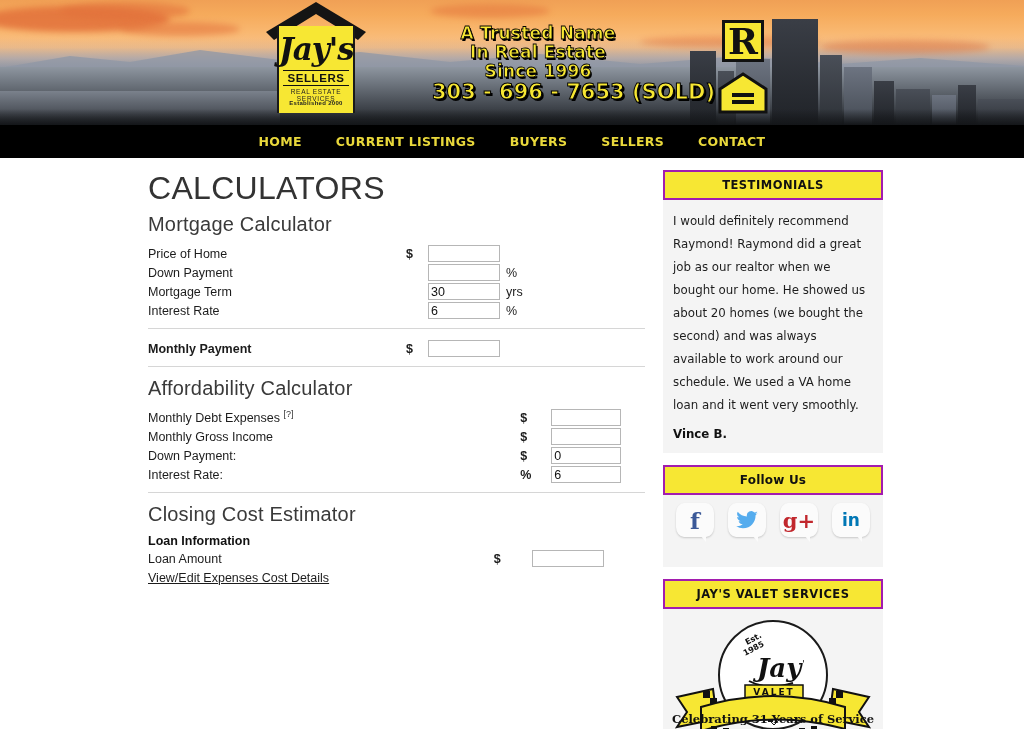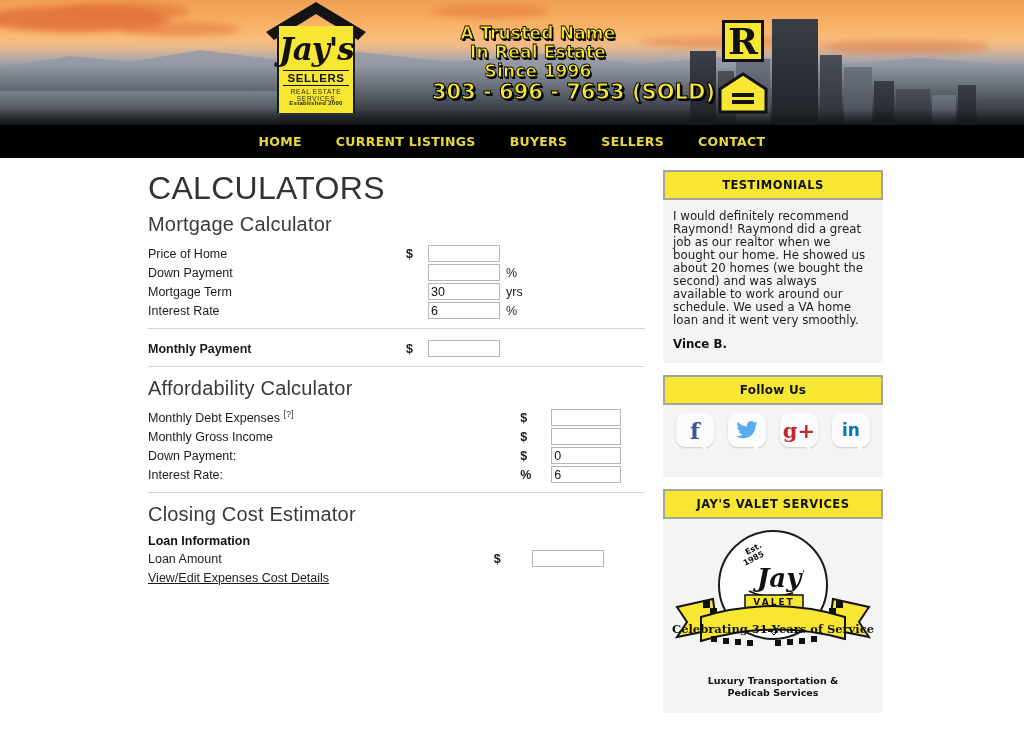--- a/index.html
+++ b/index.html
@@ -276,39 +276,39 @@
   }
 
   
   .sidebar {
     position: absolute;
     left: 663px; top: 12px;
     width: 220px;
   }
   .ybox {
     background: #f7e733;
-    border: 2px solid #a3a3a3;
+    border: 2px solid #a21caf;
     text-align: center;
     font-family: "DejaVu Sans", sans-serif;
     font-size: 11.5px;
     font-weight: 700;
     color: #111;
     padding: 6px 4px;
     letter-spacing: .5px;
   }
   .ybox.lower { font-weight: 700; letter-spacing: .2px; font-size: 12px; }
   .panel {
     background: #f4f4f4;
     padding: 10px 10px 12px;
   }
   .panel p.t {
     margin: 0;
     font-family: "DejaVu Sans", sans-serif;
     font-size: 11.8px;
-    line-height: 13px;
+    line-height: 23px;
     color: #1d1d1d;
   }
   .panel p.who {
     margin: 10px 0 0;
     font-family: "DejaVu Sans", sans-serif;
     font-size: 11.8px;
     font-weight: 700;
     color: #111;
   }
   .social {

